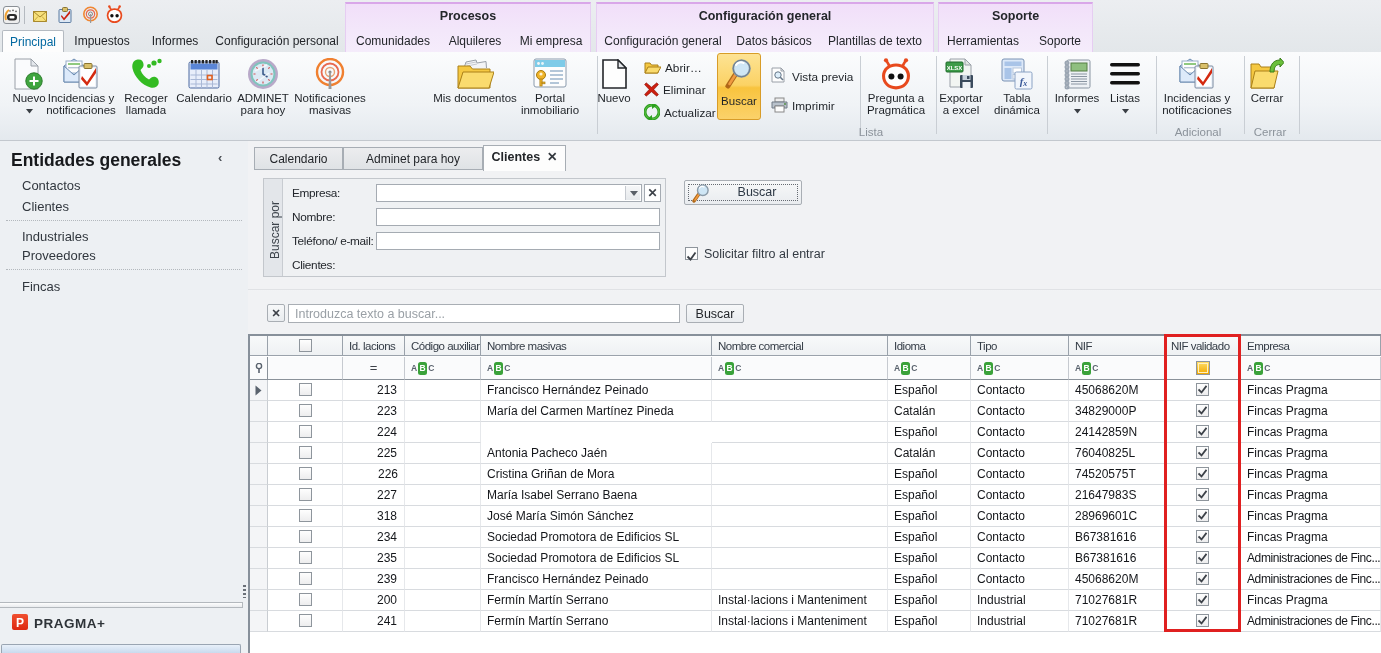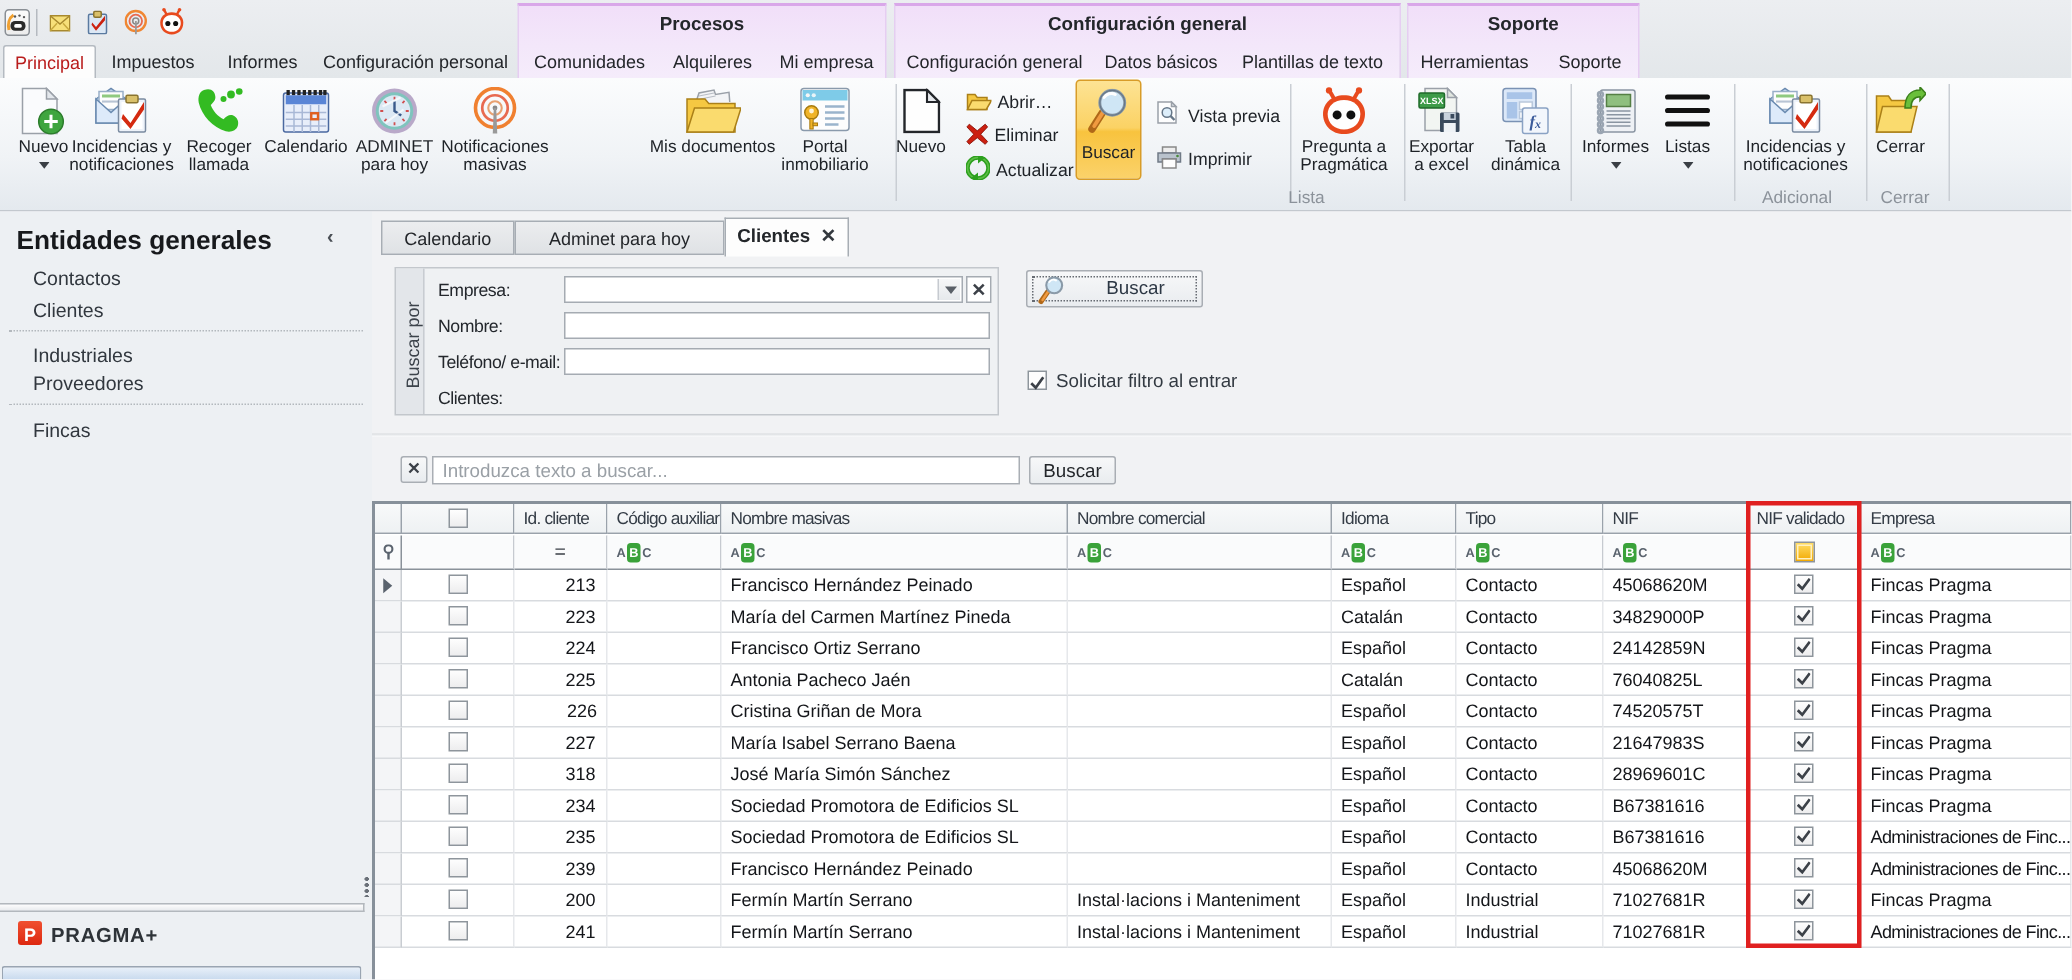--- a/index.html
+++ b/index.html
@@ -4,21 +4,21 @@
 *{margin:0;padding:0;box-sizing:border-box}
 html,body{width:1381px;height:653px;overflow:hidden}
 body{font-family:"Liberation Sans",sans-serif;position:relative;background:#fff}
 .ab{position:absolute}
 #stage{position:absolute;left:0;top:0;width:1381px;height:653px;overflow:hidden}
 
 #topstrip{left:0;top:0;width:1381px;height:52px;background:linear-gradient(#eceef1,#e3e7ea)}
 .ctxgrp{top:2px;height:50px;background:linear-gradient(#f1dff9,#f3e7fa 55%,#f5ecfb);border-top:2px solid #d9a7e9;border-left:1px solid #e6cdf2;border-right:1px solid #e6cdf2}
 .ctxhead{position:absolute;left:0;top:5px;width:100%;text-align:center;font-size:12.5px;font-weight:bold;color:#23262a}
 .rtab{position:absolute;top:31px;height:21px;line-height:21px;font-size:12px;color:#23262a;white-space:nowrap;transform:translateX(-50%)}
-#tabPrincipal{left:2px;top:30px;width:62px;height:22px;background:#fdfdfd;border:1px solid #b4bac1;border-bottom:none;border-radius:2px 2px 0 0;text-align:center;line-height:22px;font-size:12px;color:#b91c1c}
+#tabPrincipal{left:2px;top:30px;width:62px;height:22px;background:#fdfdfd;border:1px solid #b4bac1;border-bottom:none;border-radius:2px 2px 0 0;text-align:center;line-height:22px;font-size:12px;color:#0369a1}
 
 #ribbon{left:0;top:52px;width:1381px;height:89px;background:linear-gradient(#fbfcfd,#f0f3f6 60%,#e4e9ee);border-bottom:1px solid #c3c8ce}
 .rsep{top:4px;height:78px;width:1px;background:#c9ced4}
 .bigbtn{top:3px;text-align:center;font-size:11.5px;color:#1e2227;line-height:12px}
 .bigbtn .ic{height:34px;margin:2px auto 1px;display:flex;align-items:center;justify-content:center}
 .rcap{top:74px;font-size:11.5px;color:#8b929a;text-align:center}
 .smbtn{font-size:11.8px;color:#1e2227;height:16px;line-height:16px;white-space:nowrap}
 .smbtn svg{vertical-align:-3px;margin-right:4px}
 
 #sidebar{left:0;top:141px;width:248px;height:512px;background:#edf0f3}
@@ -406,21 +406,21 @@
   <div class="ab" style="left:0;top:148px;width:1133px;height:2px;background:linear-gradient(#d7dadd,#fafbfc)"></div>
   <div class="ab btnface" style="left:19px;top:163px;width:18px;height:18px;text-align:center;line-height:16px;font-size:11px;font-weight:bold;color:#3c4148">✕</div>
   <div class="ab" style="left:40px;top:163px;width:392px;height:19px;background:#fff;border:1px solid #a9aeb4;font-size:12.5px;color:#9aa0a6;line-height:18px;padding-left:6px">Introduzca texto a buscar...</div>
   <div class="ab btnface" style="left:438px;top:163px;width:58px;height:19px;text-align:center;line-height:18px;font-size:12.5px;color:#23262a">Buscar</div>
 
   <div class="ab" id="grid">
     <div class="ab gh" style="left:0;top:0;width:18px;padding:0"></div>
     <div class="ab gh" style="left:18px;top:0;width:75px;padding:0">
           <div class="cbx" style="position:absolute;left:31px;top:3px"></div>
         </div>
-    <div class="ab gh" style="left:93px;top:0;width:62px">Id. cliente</div>
+    <div class="ab gh" style="left:93px;top:0;width:62px">Id. lacions</div>
     <div class="ab gh" style="left:155px;top:0;width:76px">Código auxiliar</div>
     <div class="ab gh" style="left:231px;top:0;width:231px">Nombre masivas</div>
     <div class="ab gh" style="left:462px;top:0;width:176px">Nombre comercial</div>
     <div class="ab gh" style="left:638px;top:0;width:83px">Idioma</div>
     <div class="ab gh" style="left:721px;top:0;width:98px">Tipo</div>
     <div class="ab gh" style="left:819px;top:0;width:96px">NIF</div>
     <div class="ab gh" style="left:915px;top:0;width:76px">NIF validado</div>
     <div class="ab gh" style="left:991px;top:0;width:140px">Empresa</div>
 
     <div class="ab gf" style="left:0;top:21px;width:18px;border-right:1px solid #8a929a">
@@ -526,21 +526,20 @@
             </svg>
           </div>
         </div>
 <div class="ab gc" style="left:991px;top:65px;width:140px">Fincas Pragma</div>
 <div class="ab gind" style="left:0;top:86px;width:18px"></div>
 <div class="ab gc" style="left:18px;top:86px;width:75px">
           <div class="cbx" style="position:absolute;left:31px;top:3px"></div>
         </div>
 <div class="ab gc" style="left:93px;top:86px;width:62px;text-align:right;padding-right:7px;padding-left:0">224</div>
 <div class="ab gc" style="left:155px;top:86px;width:76px"></div>
-<div class="ab gc" style="left:231px;top:86px;width:231px">Francisco Ortiz Serrano</div>
 <div class="ab gc" style="left:462px;top:86px;width:176px"></div>
 <div class="ab gc" style="left:638px;top:86px;width:83px">Español</div>
 <div class="ab gc" style="left:721px;top:86px;width:98px">Contacto</div>
 <div class="ab gc" style="left:819px;top:86px;width:96px">24142859N</div>
 <div class="ab gc" style="left:915px;top:86px;width:76px;padding-left:0">
           <div class="cbx" style="position:absolute;left:31px;top:3px;text-align:center">
             <svg width="9" height="9" viewBox="0 0 9 9">
               <path d="M0.5 4.5 L3.5 7.5 L8.5 0.8" fill="none" stroke="#3c4148" stroke-width="1.8"></path>
             </svg>
           </div>

